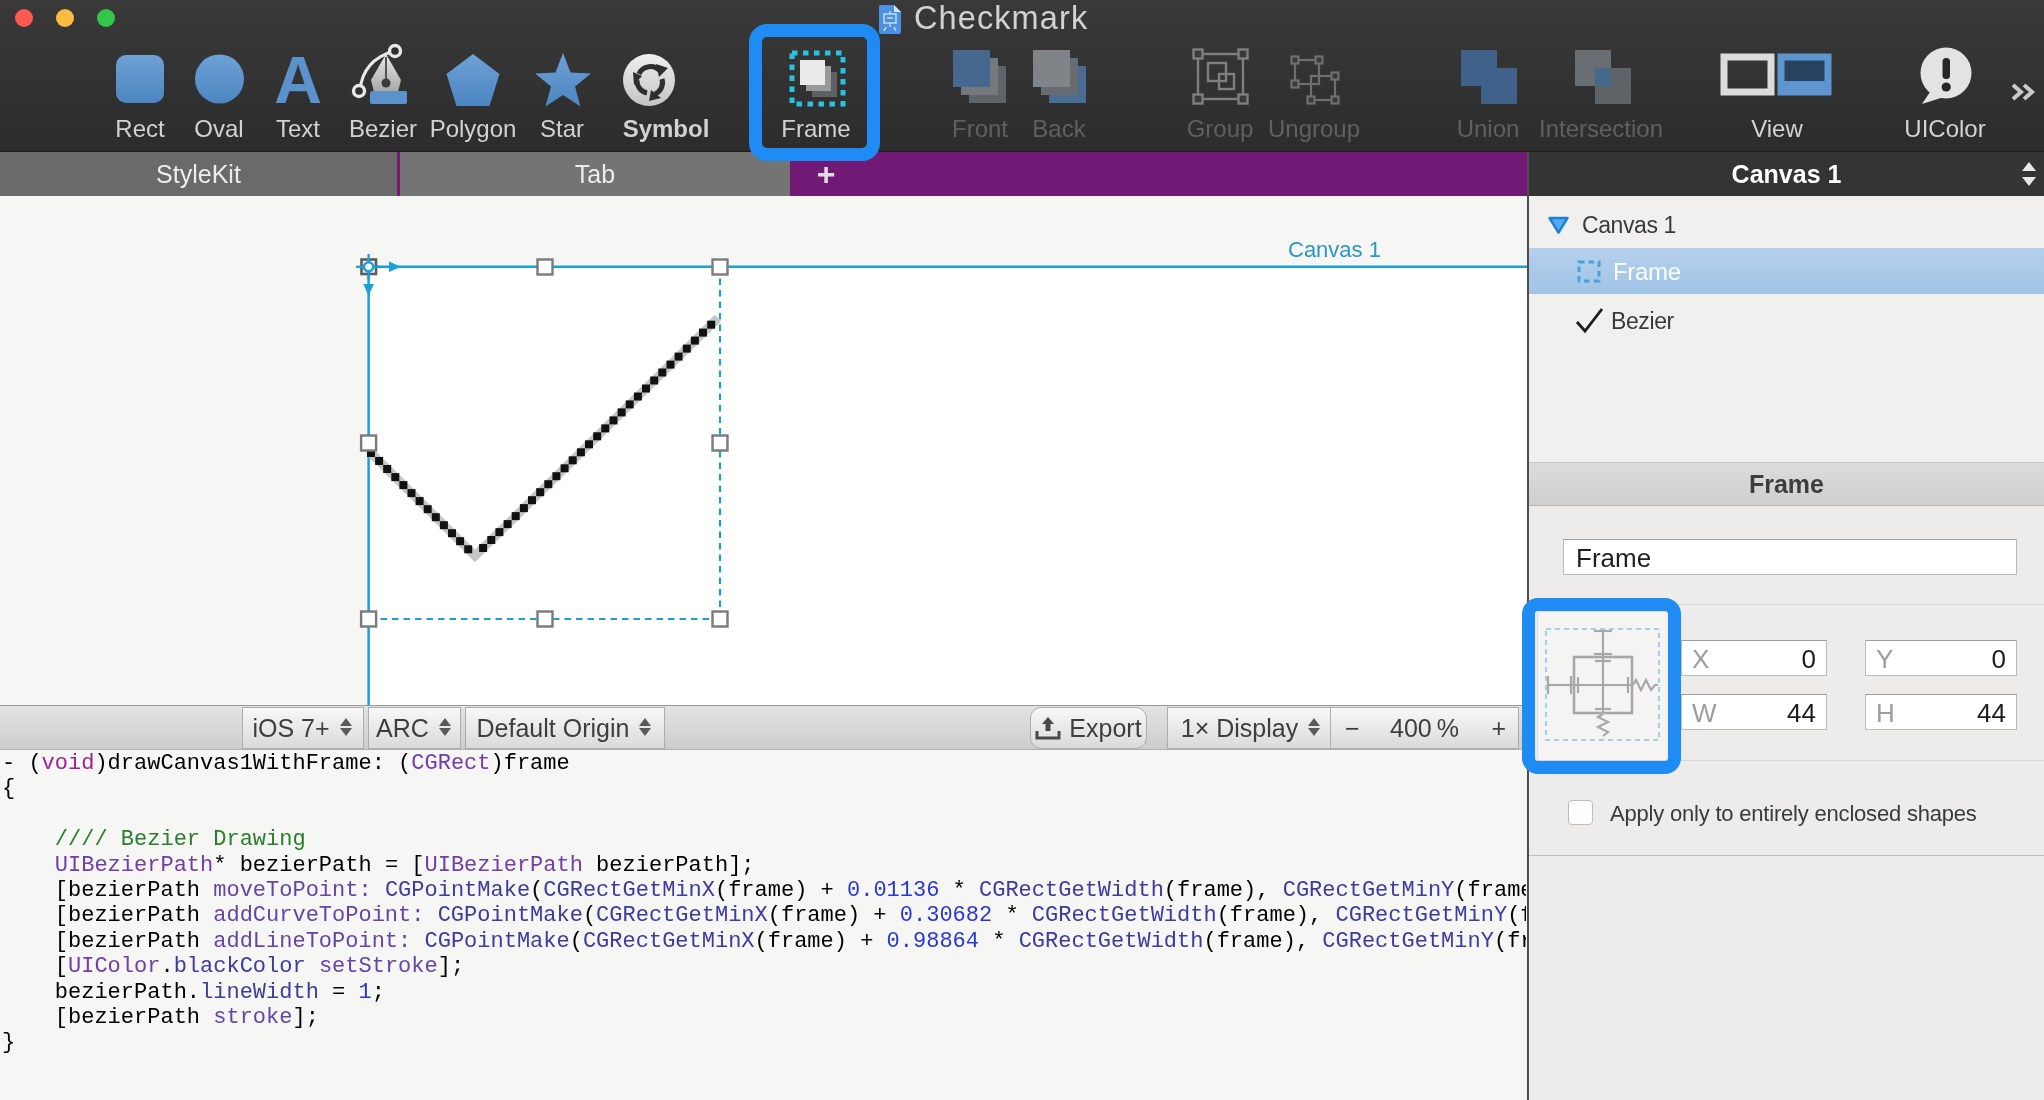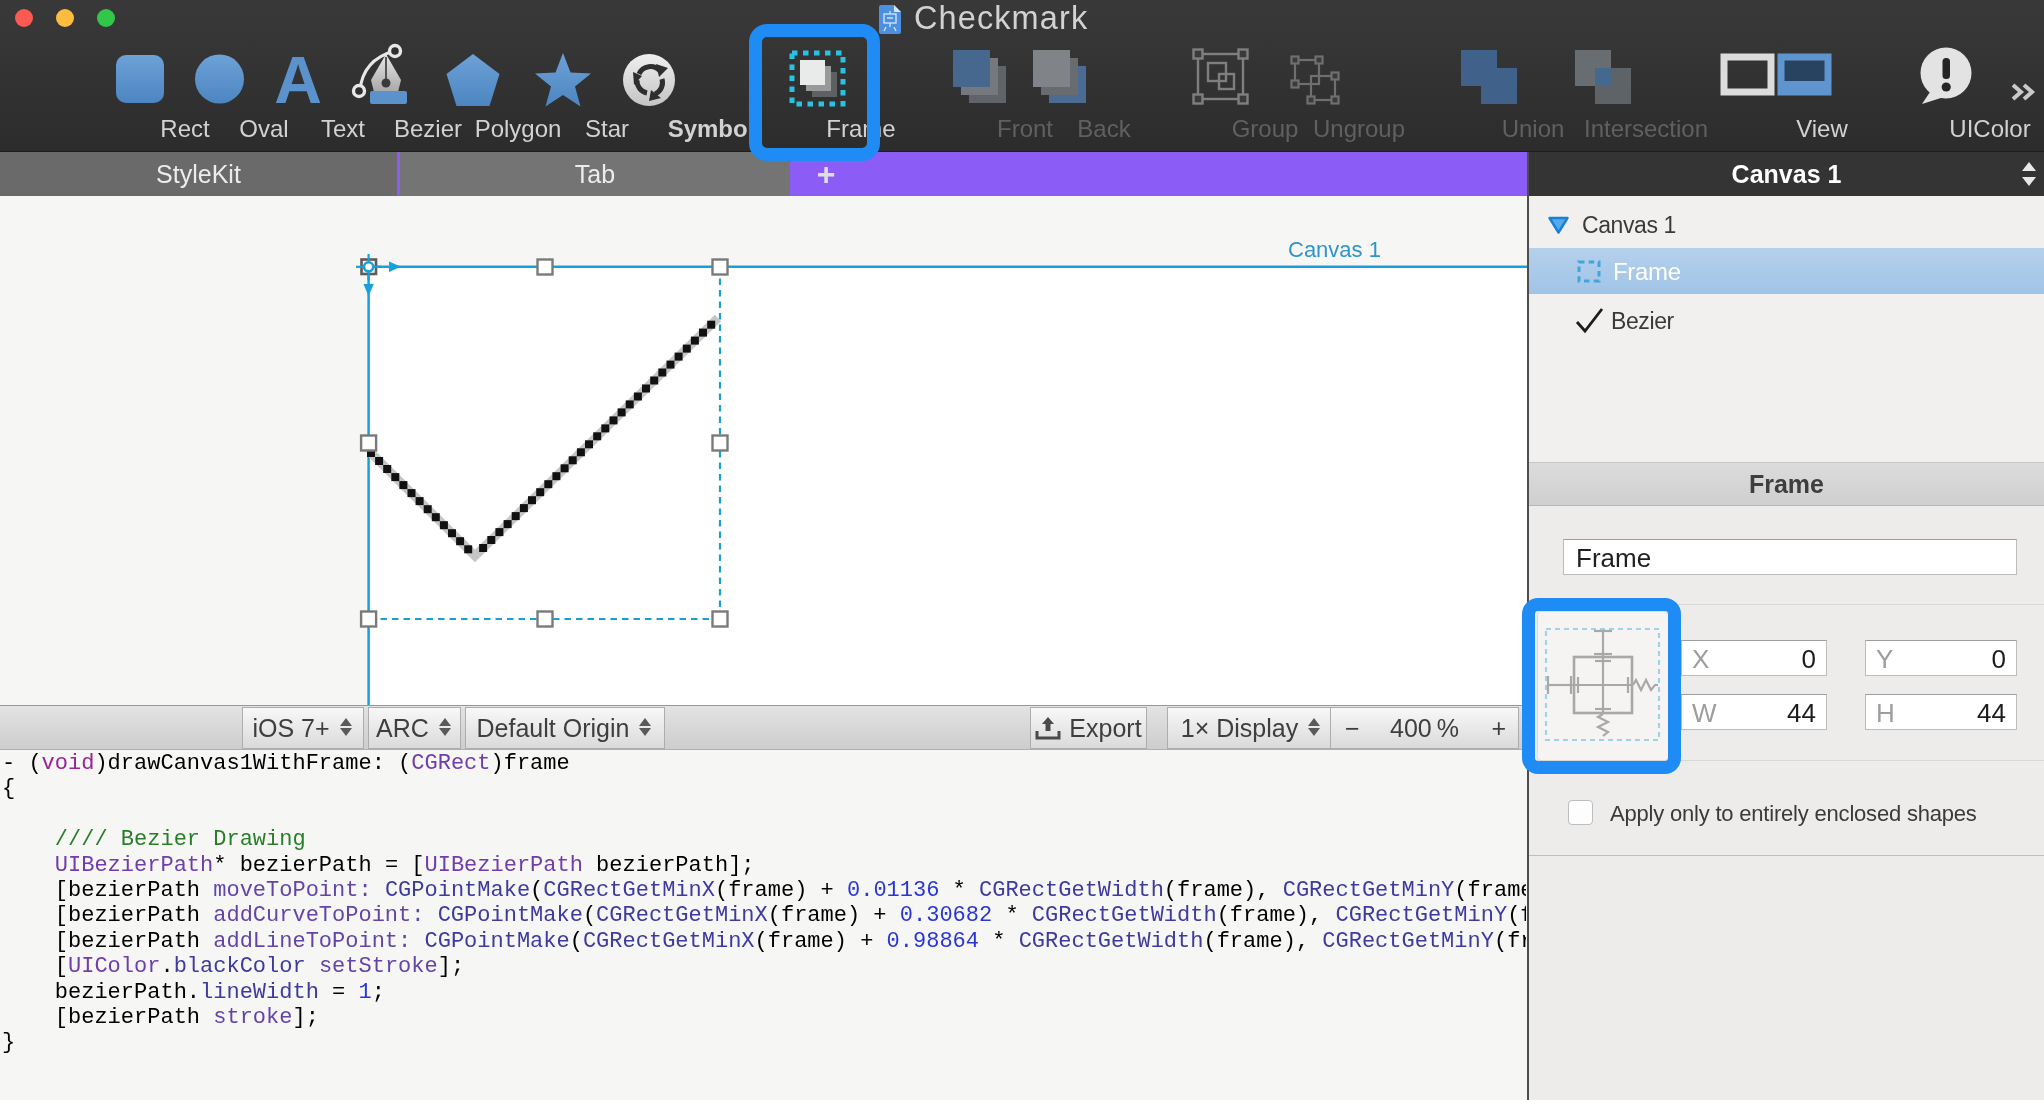--- a/index.html
+++ b/index.html
@@ -1,24 +1,24 @@
 <!DOCTYPE html>
 <html><head><meta charset="utf-8">
 <style>
 html,body{margin:0;padding:0;background:#000;}
 #app{position:relative;width:2044px;height:1100px;overflow:hidden;font-family:"Liberation Sans",sans-serif;background:#f6f6f5;}
 #app *{box-sizing:border-box;}
 .abs{position:absolute;}
 
 #toolbar{position:absolute;left:0;top:0;width:2044px;height:152px;background:linear-gradient(#393939,#2c2c2c);border-bottom:1px solid #1f1f1f;}
 .tl{position:absolute;top:9px;width:18px;height:18px;border-radius:50%;}
-.tblabel{position:absolute;top:115px;font-size:24px;color:#d2d2d2;white-space:nowrap;transform:translateX(-50%);margin-left:45px;}
+.tblabel{position:absolute;top:115px;font-size:24px;color:#d2d2d2;white-space:nowrap;transform:translateX(-50%);}
 .dim{color:#606060;}
 
-#tabbar{position:absolute;left:0;top:152px;width:1527px;height:52px;background:#8b5cf6;}
+#tabbar{position:absolute;left:0;top:152px;width:1527px;height:52px;background:#701a75;}
 .tab{position:absolute;top:0;height:44px;color:#ececec;font-size:25px;text-align:center;line-height:44px;}
 
 #canvas{position:absolute;left:0;top:196px;width:1527px;height:509px;}
 
 #codebar{position:absolute;left:0;top:705px;width:1527px;height:45px;background:linear-gradient(#e3e3e3,#cdcdcd);border-top:1px solid #989898;border-bottom:1px solid #b0b0b0;}
 .cbtn{position:absolute;top:1px;height:42px;background:linear-gradient(#f8f8f8,#dadada);border:1px solid #adadad;color:#3e3e3e;font-size:25px;line-height:40px;text-align:center;white-space:nowrap;}
 .updn{display:inline-block;position:relative;width:14px;height:26px;vertical-align:middle;margin-left:10px;margin-top:-6px;}
 .updn:before,.updn:after{content:"";position:absolute;left:0;border-left:6px solid transparent;border-right:6px solid transparent;}
 .updn:before{top:4px;border-bottom:8px solid #5a5a5a;}
 .updn:after{bottom:4px;border-top:8px solid #5a5a5a;}
@@ -277,21 +277,21 @@
     <rect x="712.5" y="415.5" width="15" height="15"></rect>
   </g>
   <text x="1288" y="61" font-family="Liberation Sans, sans-serif" font-size="22" fill="#2e95c8">Canvas 1</text>
 </svg>
 </div>
 
 <div id="codebar">
   <div class="cbtn" style="left:242px;width:122px;">iOS 7+<span class="updn"></span></div>
   <div class="cbtn" style="left:368px;width:93px;">ARC<span class="updn"></span></div>
   <div class="cbtn" style="left:465px;width:200px;">Default Origin<span class="updn"></span></div>
-  <div class="cbtn" style="left:1030px;width:117px;"><svg width="26" height="26" style="vertical-align:-4px;margin-right:8px;" viewBox="0 0 26 26">
+  <div class="cbtn" style="left:1030px;width:117px;border-radius:11px;"><svg width="26" height="26" style="vertical-align:-4px;margin-right:8px;" viewBox="0 0 26 26">
           <g stroke="#4a4a4a" fill="#4a4a4a">
             <path d="M2,16 v7 h22 v-7" fill="none" stroke-width="3"></path>
             <path d="M13,2 L19,9 H15.5 V16 H10.5 V9 H7 Z" stroke="none"></path>
           </g>
         </svg>Export</div>
   <div class="cbtn" style="left:1167px;width:169px;">1× Display<span class="updn"></span></div>
   <div class="cbtn" style="left:1330px;width:189px;"><span style="position:absolute;left:14px;">−</span>400 %<span style="position:absolute;right:12px;">+</span></div>
 </div>
 
 <div id="code"><div>- (<span class="k">void</span>)drawCanvas1WithFrame: (<span class="t">CGRect</span>)frame</div><div>{</div><div>&nbsp;</div><div>    <span class="c">//// Bezier Drawing</span></div><div>    <span class="t">UIBezierPath</span>* bezierPath = [<span class="t">UIBezierPath</span> bezierPath];</div><div>    [bezierPath <span class="m">moveToPoint:</span> <span class="f">CGPointMake</span>(<span class="f">CGRectGetMinX</span>(frame) + <span class="n">0.01136</span> * <span class="f">CGRectGetWidth</span>(frame), <span class="f">CGRectGetMinY</span>(frame) +  * (frame))];</div><div>    [bezierPath <span class="m">addCurveToPoint:</span> <span class="f">CGPointMake</span>(<span class="f">CGRectGetMinX</span>(frame) + <span class="n">0.30682</span> * <span class="f">CGRectGetWidth</span>(frame), <span class="f">CGRectGetMinY</span>(frame) +  * (frame))];</div><div>    [bezierPath <span class="m">addLineToPoint:</span> <span class="f">CGPointMake</span>(<span class="f">CGRectGetMinX</span>(frame) + <span class="n">0.98864</span> * <span class="f">CGRectGetWidth</span>(frame), <span class="f">CGRectGetMinY</span>(frame) +  * (frame))];</div><div>    [<span class="t">UIColor</span>.<span class="f">blackColor</span> <span class="m">setStroke</span>];</div><div>    bezierPath.<span class="f">lineWidth</span> = <span class="n">1</span>;</div><div>    [bezierPath <span class="m">stroke</span>];</div><div>}</div></div>

